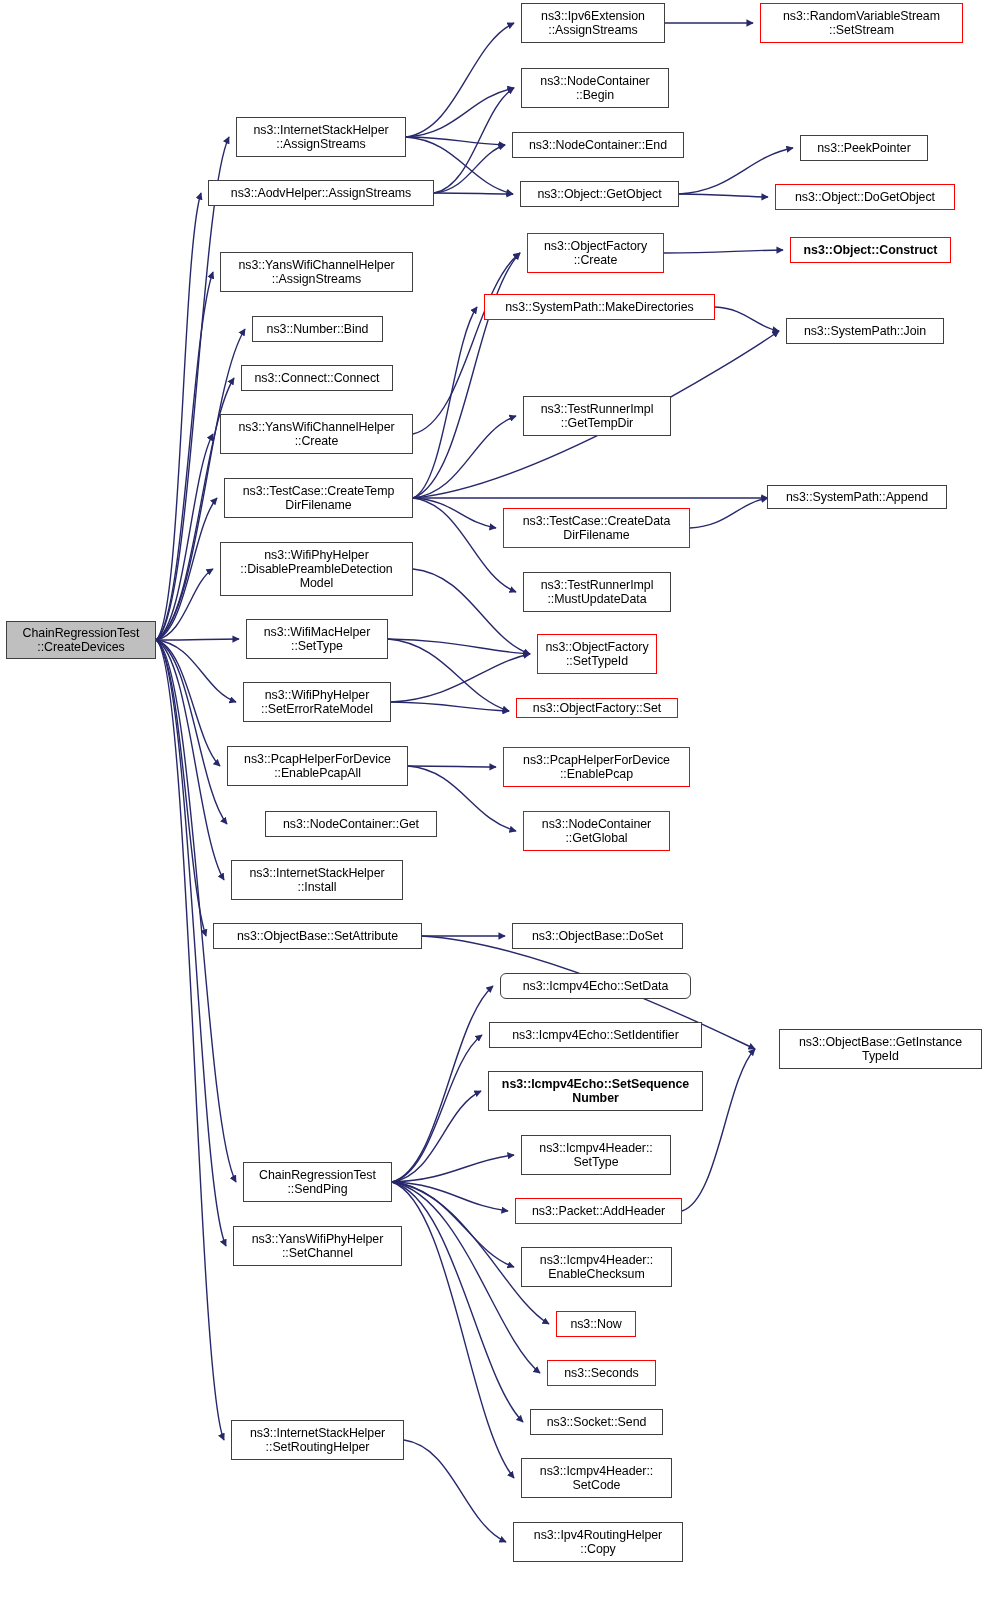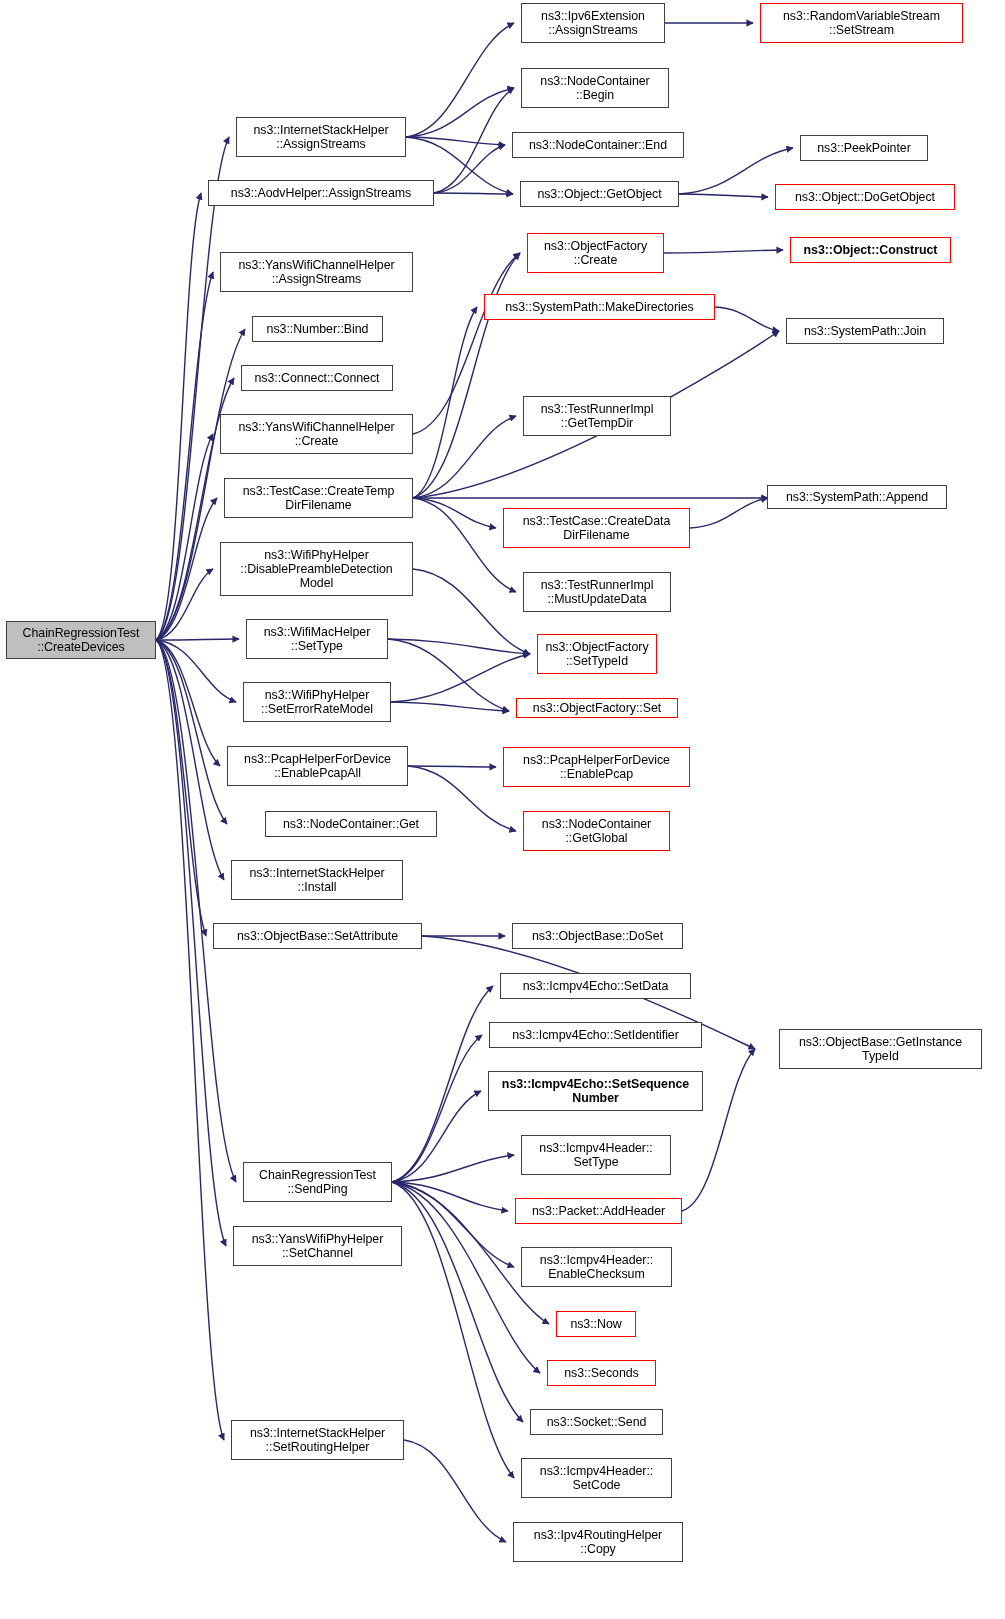--- a/index.html
+++ b/index.html
@@ -169,21 +169,21 @@
       <div class="node" style="left: 523px; top: 572px; width: 148px; height: 40px;">ns3::TestRunnerImpl
 ::MustUpdateData</div>
       <div class="node red" style="left: 537px; top: 634px; width: 120px; height: 40px;">ns3::ObjectFactory
 ::SetTypeId</div>
       <div class="node red" style="left: 516px; top: 698px; width: 162px; height: 20px;">ns3::ObjectFactory::Set</div>
       <div class="node red" style="left: 503px; top: 747px; width: 187px; height: 40px;">ns3::PcapHelperForDevice
 ::EnablePcap</div>
       <div class="node red" style="left: 523px; top: 811px; width: 147px; height: 40px;">ns3::NodeContainer
 ::GetGlobal</div>
       <div class="node" style="left: 512px; top: 923px; width: 171px; height: 26px;">ns3::ObjectBase::DoSet</div>
-      <div class="node" style="left: 500px; top: 973px; width: 191px; height: 26px;">ns3::Icmpv4Echo::SetData</div>
+      <div class="node" style="left: 500px; top: 973px; width: 191px; height: 26px; border-radius: 6px;">ns3::Icmpv4Echo::SetData</div>
       <div class="node" style="left: 489px; top: 1022px; width: 213px; height: 26px;">ns3::Icmpv4Echo::SetIdentifier</div>
       <div class="node" style="left: 488px; top: 1071px; width: 215px; height: 40px; font-weight: bold;">ns3::Icmpv4Echo::SetSequence
 Number</div>
       <div class="node" style="left: 521px; top: 1135px; width: 150px; height: 40px;">ns3::Icmpv4Header::
 SetType</div>
       <div class="node red" style="left: 515px; top: 1198px; width: 167px; height: 26px;">ns3::Packet::AddHeader</div>
       <div class="node" style="left: 521px; top: 1247px; width: 151px; height: 40px;">ns3::Icmpv4Header::
 EnableChecksum</div>
       <div class="node red" style="left: 556px; top: 1311px; width: 80px; height: 26px;">ns3::Now</div>
       <div class="node red" style="left: 547px; top: 1360px; width: 109px; height: 26px;">ns3::Seconds</div>

